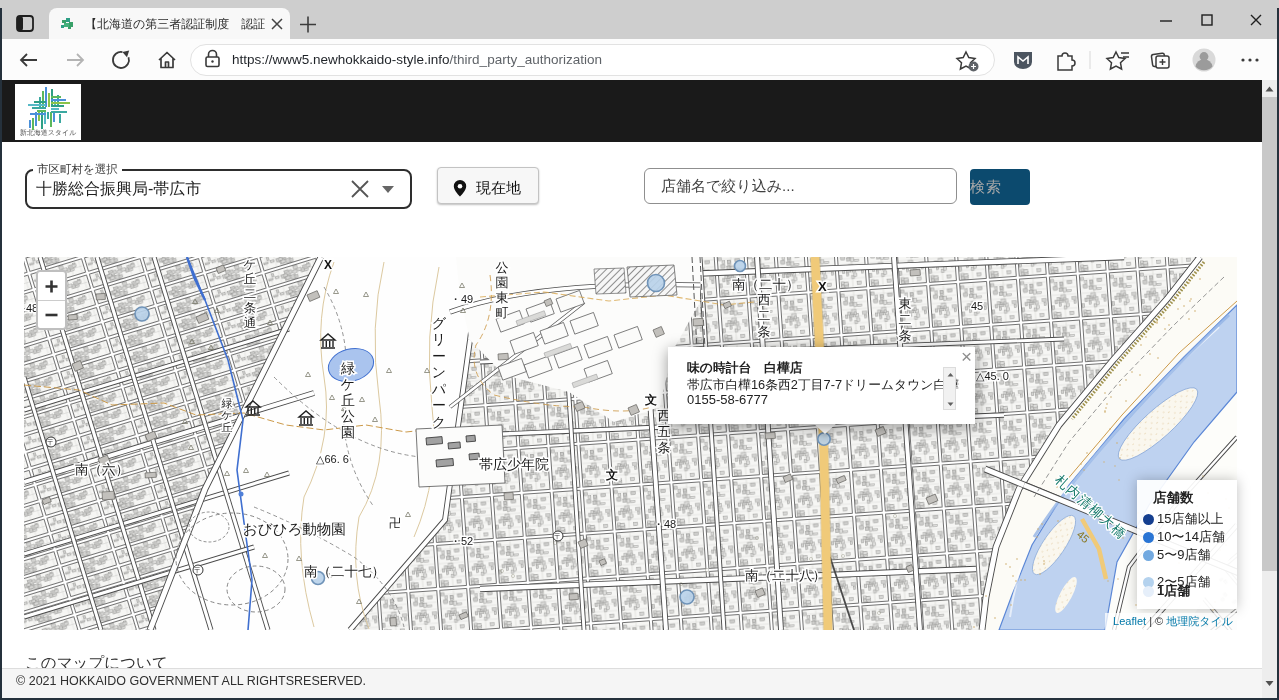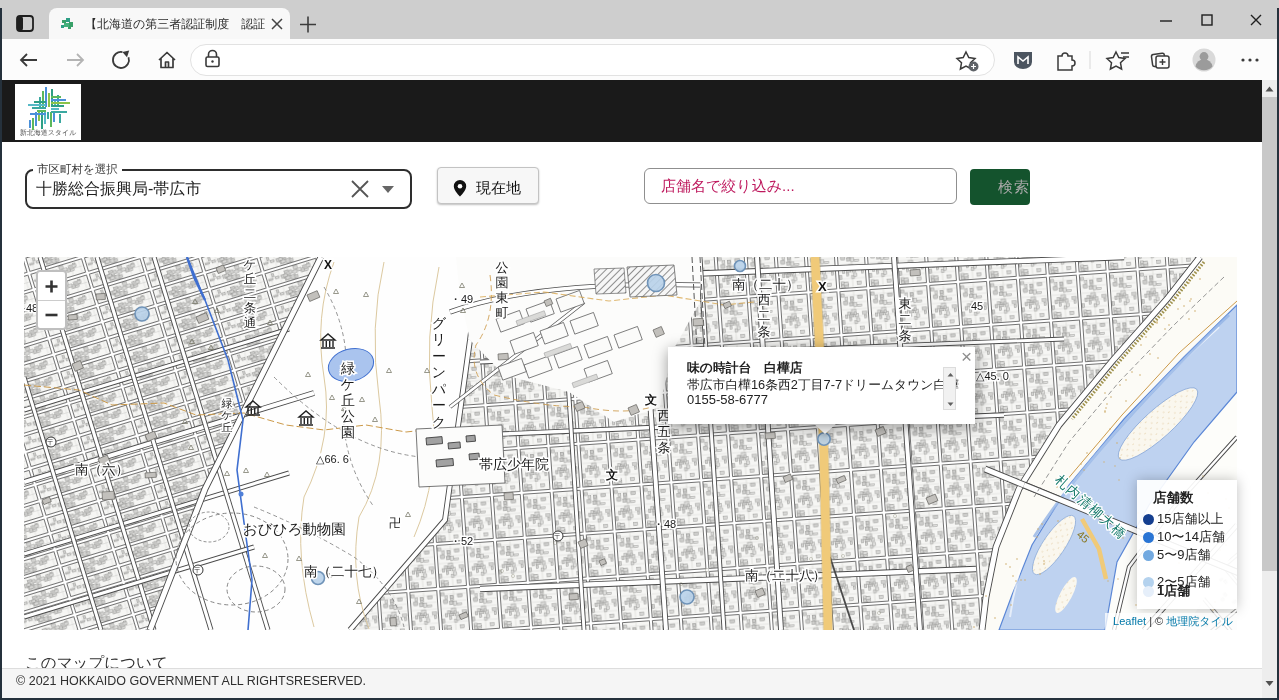--- a/index.html
+++ b/index.html
@@ -23,22 +23,22 @@
   #header { left:2px; top:80px; width:1260px; height:62px; background:#1a1a1a; }
   #logo { left:15px; top:84px; width:66px; height:56px; background:#fff; }
   #htitle { left:92px; top:99px; font-size:19.8px; color:#fff; letter-spacing:0.5px; white-space:nowrap; }
   
   #selbox { left:25px; top:169px; width:387px; height:40px; border:2px solid #2e2e2e; border-radius:8px; background:#fff; }
   #sellabel { left:33px; top:162px; background:#fff; padding:0 4px; font-size:11.5px; color:#3c3c3c; }
   #selval { left:36px; top:179px; font-size:16px; color:#1f1f1f; }
   #geobtn { left:437px; top:167px; width:102px; height:37px; background:#f7f7f7; border:1px solid #c3c3c3; border-radius:4px; box-shadow:0 1px 2px rgba(0,0,0,0.25); }
   #geotext { left:476px; top:179px; font-size:15px; color:#111;}
   #nameinput { left:644px; top:168px; width:313px; height:36px; border:1px solid #8f8f8f; border-radius:6px; background:#fff; }
-  #nameph { left:661px; top:177px; font-size:15px; color:#be185d; }
-  #searchbtn { left:970px; top:169px; width:60px; height:36px; background:#14532d; border-radius:4px; color:#a8a8a8; font-size:15px; text-align:right; line-height:36px; letter-spacing:1px;}
+  #nameph { left:661px; top:177px; font-size:15px; color:#404040; }
+  #searchbtn { left:970px; top:169px; width:60px; height:36px; background:#0c4a6e; border-radius:4px; color:#a8a8a8; font-size:15px; text-align:left; line-height:36px; letter-spacing:1px;}
   
   #map { left:24px; top:257px; width:1213px; height:373px; overflow:hidden; background:#fdfdfd; }
   
   #zoomctl { left:36px; top:270px; width:31px; height:60px; background:#fff; border:2px solid rgba(0,0,0,0.25); border-radius:4px; z-index:20;}
   #popup { left:668px; top:347px; width:307px; height:77px; background:#fff; border-radius:0; box-shadow:0 3px 14px rgba(0,0,0,0.4); z-index:30; }
   #popup .t { position:absolute; left:19px; top:13px; font-size:12.8px; font-weight:bold; color:#222; white-space:nowrap;}
   #popup .a { position:absolute; left:19px; top:29.5px; width:272px; font-size:12.8px; color:#222; white-space:nowrap; overflow:hidden;}
   #popup .p { position:absolute; left:19px; top:45px; font-size:13px; color:#222; }
   #ptip { left:813px; top:423px; width:0; height:0; border-left:12px solid transparent; border-right:12px solid transparent; border-top:11px solid #fff; z-index:29; filter:drop-shadow(0 3px 3px rgba(0,0,0,0.2)); }
   #pclose { left:961px; top:346px; font-size:19px; color:#8f8f8f; z-index:31; }
@@ -81,20 +81,21 @@
     <path d="M272 19 L282 29 M282 19 L272 29" stroke="#444" stroke-width="1.5" fill="none"></path>
 
     <path d="M300 24.5 H316 M308 16.5 V32.5" stroke="#3c3c3c" stroke-width="1.6" fill="none"></path>
 
     <path d="M1160 21 H1172" stroke="#1f1f1f" stroke-width="1.4" fill="none"></path>
     <rect x="1202" y="15" width="10" height="10" fill="none" stroke="#1f1f1f" stroke-width="1.4"></rect>
     <path d="M1251 15 L1261 25 M1261 15 L1251 25" stroke="#1f1f1f" stroke-width="1.4" fill="none"></path>
   </svg>
   <div id="toolbar" class="abs"></div>
   <div id="addrbar" class="abs"></div>
+  <div id="url" class="abs">https://www5.newhokkaido-style.info<span class="path">/third_party_authorization</span></div>
   <svg class="abs" style="left:0;top:39px;" width="1279" height="41">
 
     <path d="M21 60 H37 M27 54 L21 60 L27 66" stroke="#3a3a3a" stroke-width="1.8" fill="none" transform="translate(0,-39)"></path>
 
     <path d="M67 60 H83 M77 54 L83 60 L77 66" stroke="#b4b4b4" stroke-width="1.8" fill="none" transform="translate(0,-39)"></path>
 
     <g transform="translate(0,-39)">
       <path d="M128.5 57.3 A8 8 0 1 1 122.4 52.1" stroke="#3a3a3a" stroke-width="1.8" fill="none"></path>
       <path d="M122.4 52.1 L129.2 50.6 L127 57.2 Z" fill="#3a3a3a"></path>
     </g>

